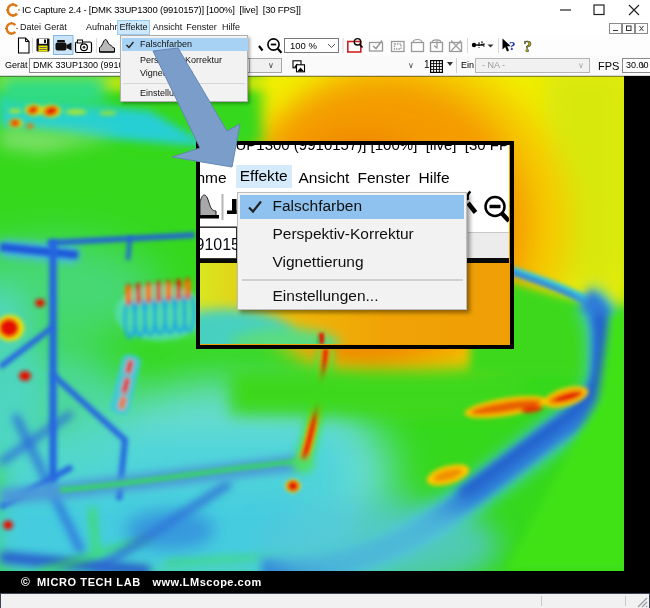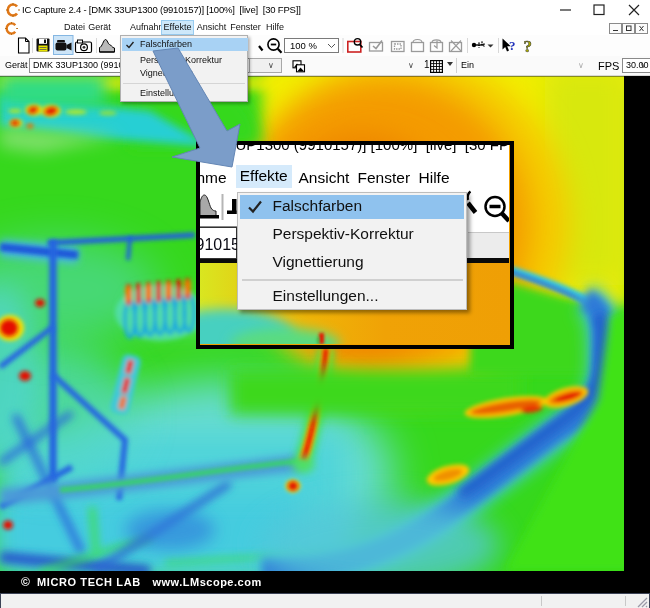--- a/index.html
+++ b/index.html
@@ -5,21 +5,21 @@
 html,body{margin:0;padding:0;}
 *{box-sizing:border-box;}
 body{font-family:"Liberation Sans",sans-serif;width:650px;height:608px;overflow:hidden;background:#fff;}
 .abs{position:absolute;}
 #win{position:relative;width:650px;height:608px;background:#fff;overflow:hidden;}
 
 #titlebar{left:0;top:0;width:650px;height:20px;background:#fff;}
 #title-text{left:22px;top:4px;font-size:9.5px;letter-spacing:-0.2px;color:#000;white-space:nowrap;}
 
 #menubar{left:0;top:20px;width:650px;height:15px;background:#fff;}
-.menuitem{position:absolute;top:0px;height:15px;line-height:15px;font-size:9px;color:#111;text-align:center;margin-left:44px;}
+.menuitem{position:absolute;top:0px;height:15px;line-height:15px;font-size:9px;color:#111;text-align:center;}
 
 #toolbar1{left:0;top:35px;width:650px;height:21px;background:#fdfdfd;padding-left:10px;}
 #toolbar2{left:0;top:56px;width:650px;height:20px;background:#fafafa;border-bottom:1px solid #d8d8d8;}
 .combo{position:absolute;background:#fff;border:1px solid #8a8a8a;font-size:9px;color:#000;}
 .chev{position:absolute;color:#444;font-size:8px;}
 
 #appmenu{left:120px;top:35px;width:128px;height:67px;background:#f2f2f2;border:1px solid #b0b0b0;box-shadow:2px 2px 3px rgba(0,0,0,0.3);}
 .ami{position:absolute;left:1px;width:126px;height:13px;line-height:13px;font-size:9px;color:#111;padding-left:18px;}
 
 #inset{left:195.5px;top:140.5px;width:318px;height:208px;background:#f0a000;border:4.5px solid #000;overflow:hidden;}
@@ -342,20 +342,21 @@
             <line x1="9.4" y1="1" x2="9.4" y2="12"></line>
           <line x1="1" y1="3.6" x2="12" y2="3.6"></line>
             <line x1="1" y1="6.5" x2="12" y2="6.5"></line>
             <line x1="1" y1="9.4" x2="12" y2="9.4"></line>
         </g>
       </svg>
     </div>
     <div class="abs" style="left:447px;top:6px;width:0;height:0;border-left:3.5px solid transparent;border-right:3.5px solid transparent;border-top:4px solid #333;"></div>
     <div class="abs" style="left:456px;top:2px;width:1px;height:15px;background:#d0d0d0;"></div>
     <div class="abs" style="left:461px;top:4px;font-size:9px;color:#000;">Ein</div>
+    <div class="combo" style="left:475px;top:2px;width:115px;height:15px;line-height:13px;padding-left:6px;background:#f1f1f1;border-color:#b5b5b5;color:#9a9a9a;">- NA -</div>
     <div class="chev" style="left:578px;top:5px;color:#aaa;">∨</div>
     <div class="abs" style="left:598px;top:4px;font-size:11px;color:#000;">FPS</div>
     <div class="combo" style="left:622px;top:2px;width:34px;height:15px;line-height:13px;padding-left:3px;">30.00</div>
       <div class="chev" style="left:640px;top:5px;">∨</div>
   </div>
 
   <div class="abs" id="appmenu">
     <div class="ami" style="top:2px;background:#a8d2f4;">Falschfarben</div>
     <svg class="abs" style="left:4px;top:4px;width:10px;height:10px;" viewBox="0 0 10 10">
         <path d="M1.5 5 L4 7.5 L8.5 2" fill="none" stroke="#222" stroke-width="1.4"></path>

